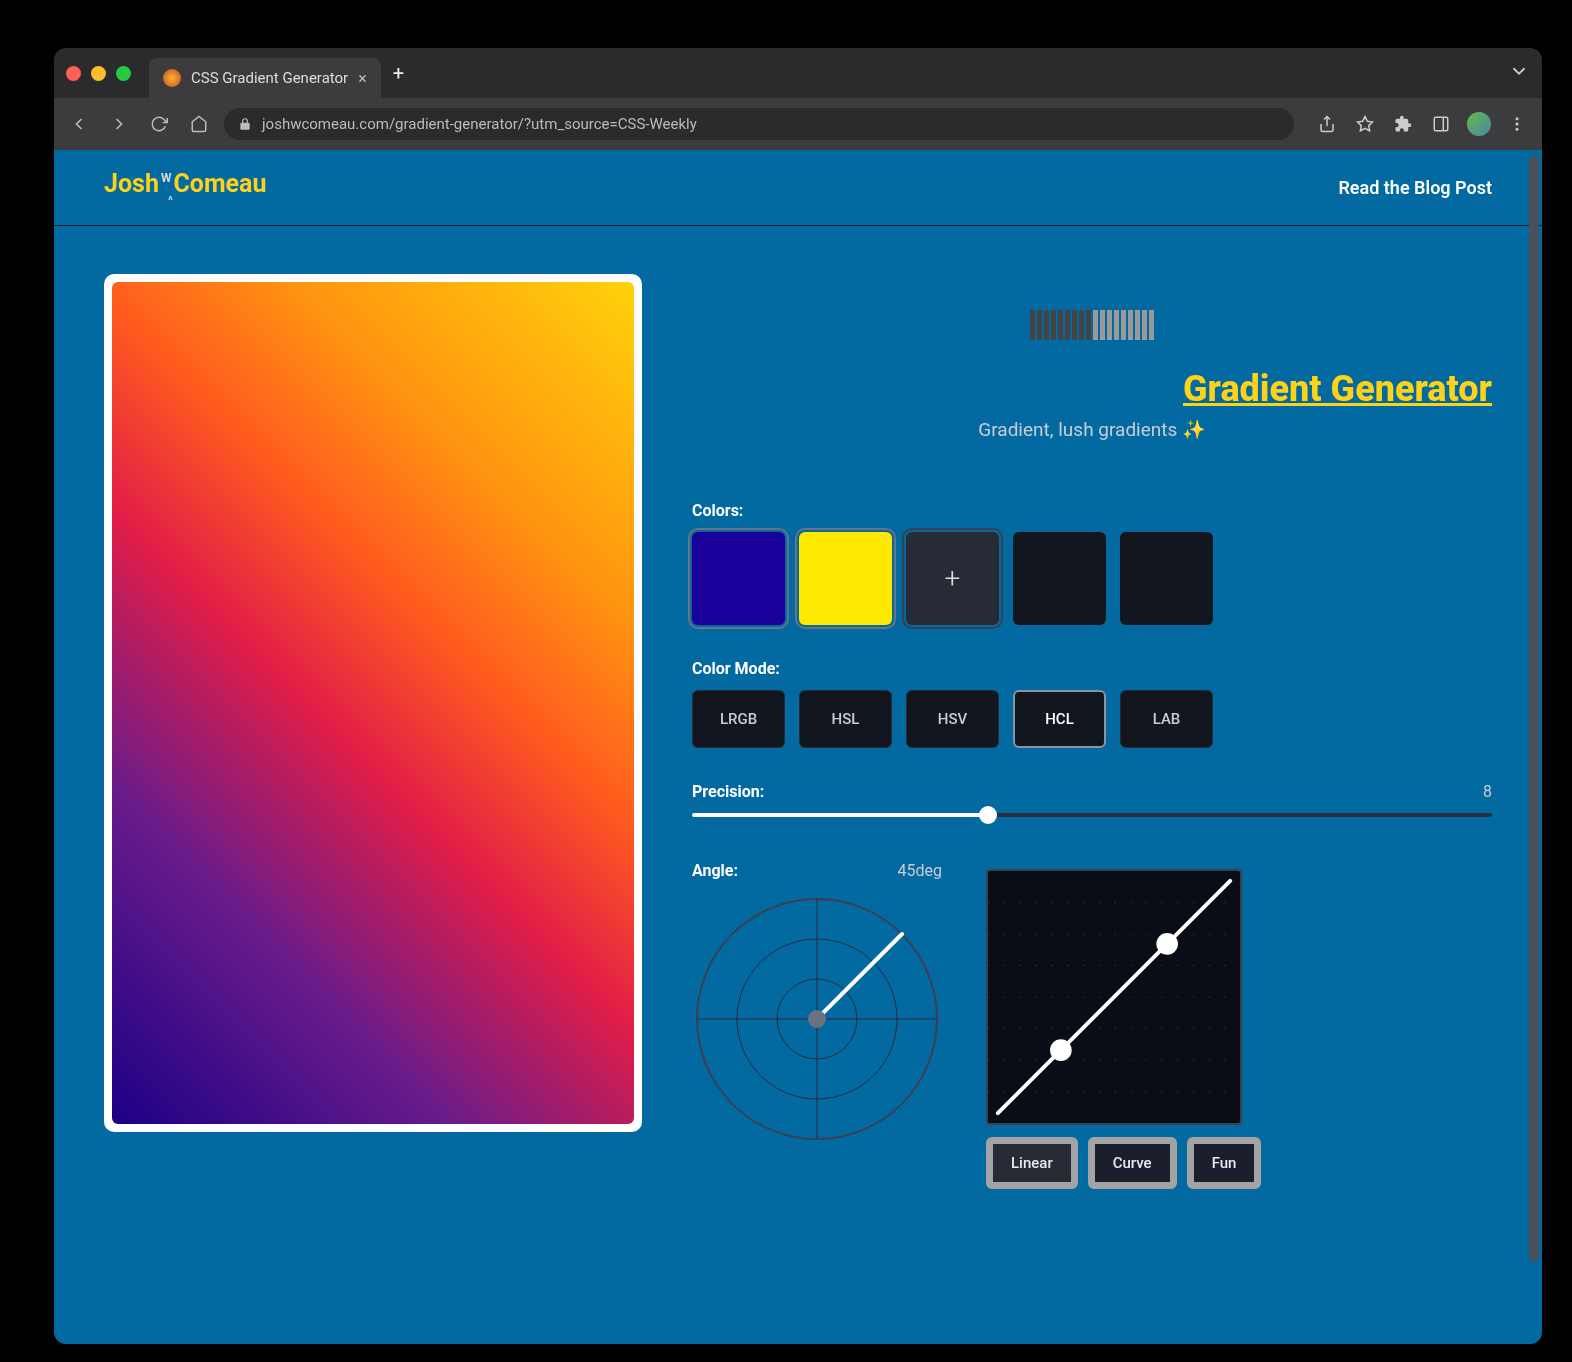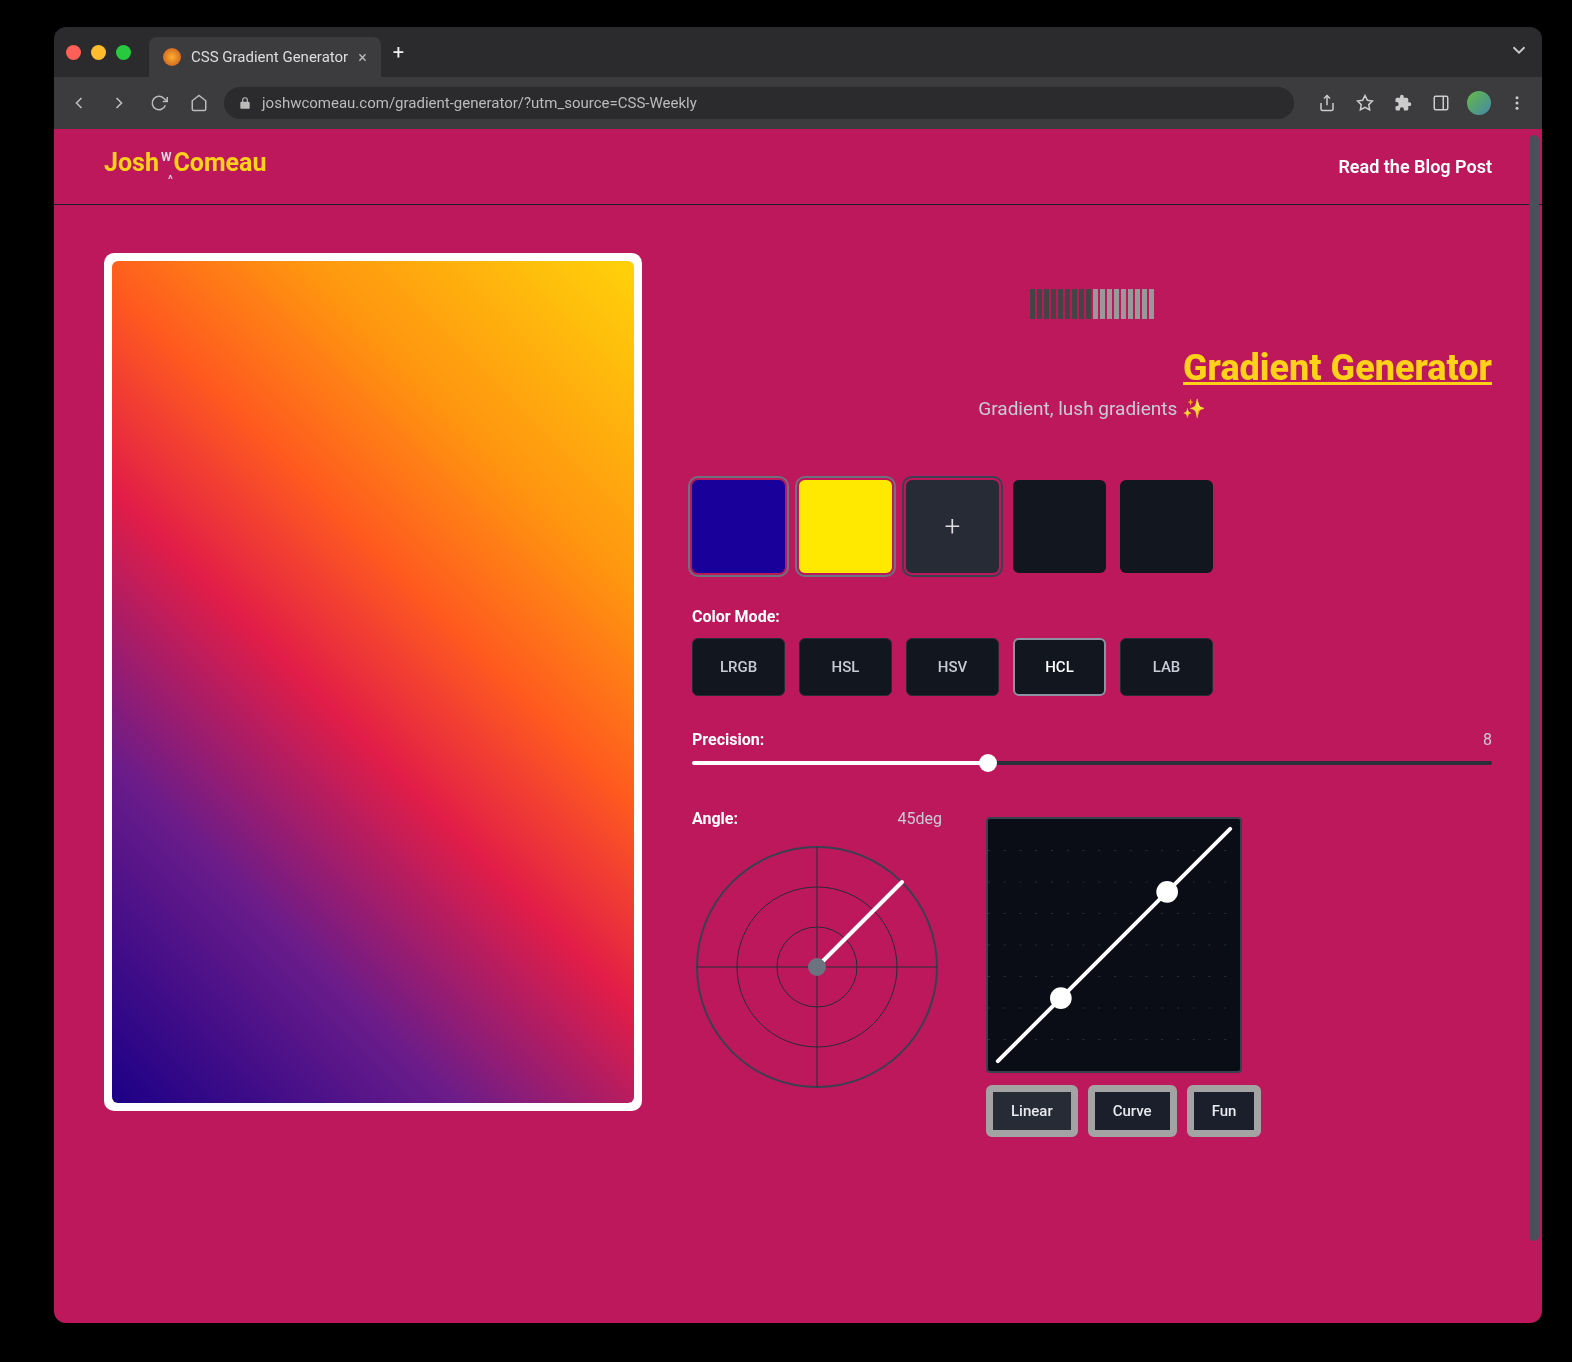--- a/index.html
+++ b/index.html
@@ -6,21 +6,21 @@
     body {
       background: #000;
       font-family: -apple-system, BlinkMacSystemFont, "Segoe UI", Roboto, sans-serif;
       color: #fff;
       width: 1572px;
       height: 1362px;
       overflow: hidden;
     }
     .window {
       position: absolute;
-      left: 54px; top: 27px;
+      left: 54px; top: 48px;
       width: 1488px; height: 1296px;
       background: #0a0d15;
       border-radius: 12px;
       overflow: hidden;
       box-shadow: 0 20px 60px rgba(0,0,0,.6);
     }
     
     .chrome-top { background: #2b2b2e; height: 50px; display: flex; align-items: center; padding: 0 12px; }
     .traffic { display: flex; gap: 10px; margin-right: 18px; }
     .traffic span { width: 15px; height: 15px; border-radius: 50%; }
@@ -47,21 +47,21 @@
       flex: 1; background: #2b2b2e; border-radius: 20px; height: 32px;
       display: flex; align-items: center; padding: 0 14px; gap: 10px;
       color: #bbb; font-size: 15px;
     }
     .lock-icon svg { width: 14px; height: 14px; display:block; }
     .addr-right { display: flex; gap: 8px; margin-left: 8px; }
     .addr-right .nav-icon { color: #ccc; }
     .avatar { width: 24px; height: 24px; border-radius: 50%; background: linear-gradient(135deg,#6b4,#48a); }
 
     
-    .page { background: #be185d; height: calc(100% - 94px); position: relative; overflow: hidden; }
+    .page { background: #0369a1; height: calc(100% - 94px); position: relative; overflow: hidden; }
     .scrollbar { position: absolute; right: 3px; top: 6px; width: 10px; height: 92%; background: #4a4f5a; border-radius: 5px; }
     .header {
       height: 76px; display: flex; align-items: center; justify-content: space-between;
       padding: 0 50px; border-bottom: 1px solid #1a1f2b;
     }
     .logo { font-size: 25px; font-weight: 700; color: #ffd21a; }
     .logo .josh { color: #ffd21a; }
     .logo .tiny { font-size: 12px; vertical-align: super; color: #d8d8e0; margin: 0 2px; }
     .logo .comeau { color: #ffd21a; }
     .logo .caret { font-size: 11px; color: #d8d8e0; display: block; margin-top: -4px; margin-left: 64px; }
@@ -256,20 +256,21 @@
             <span></span>
             <span></span>
             <span></span>
             <span></span>
             <span></span>
             <span></span>
         </div>
         <h1 class="title">Gradient Generator</h1>
         <p class="subtitle">Gradient, lush gradients ✨</p>
 
+        <div class="label">Colors:</div>
         <div class="swatches">
           <div class="swatch active c1"></div>
           <div class="swatch active c2"></div>
           <div class="swatch add bordered">+</div>
           <div class="swatch placeholder"></div>
           <div class="swatch placeholder"></div>
         </div>
 
         <div class="label">Color Mode:</div>
         <div class="modes">

